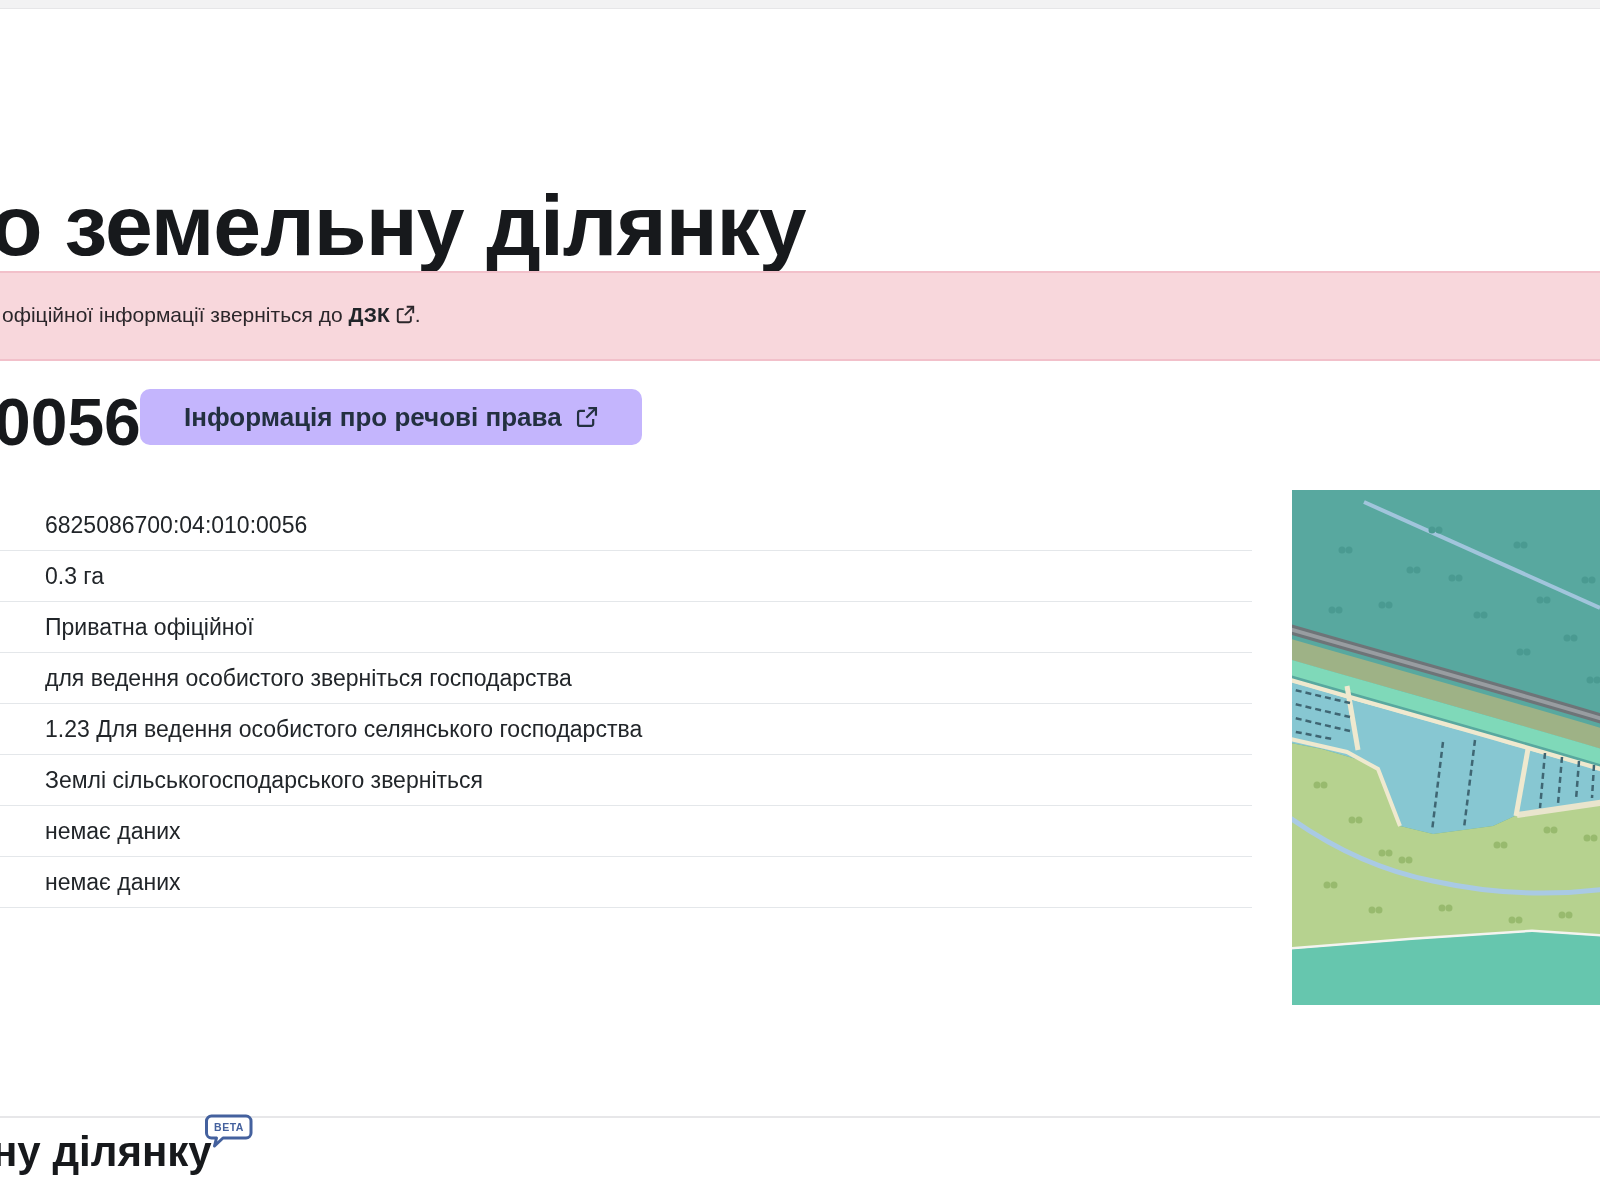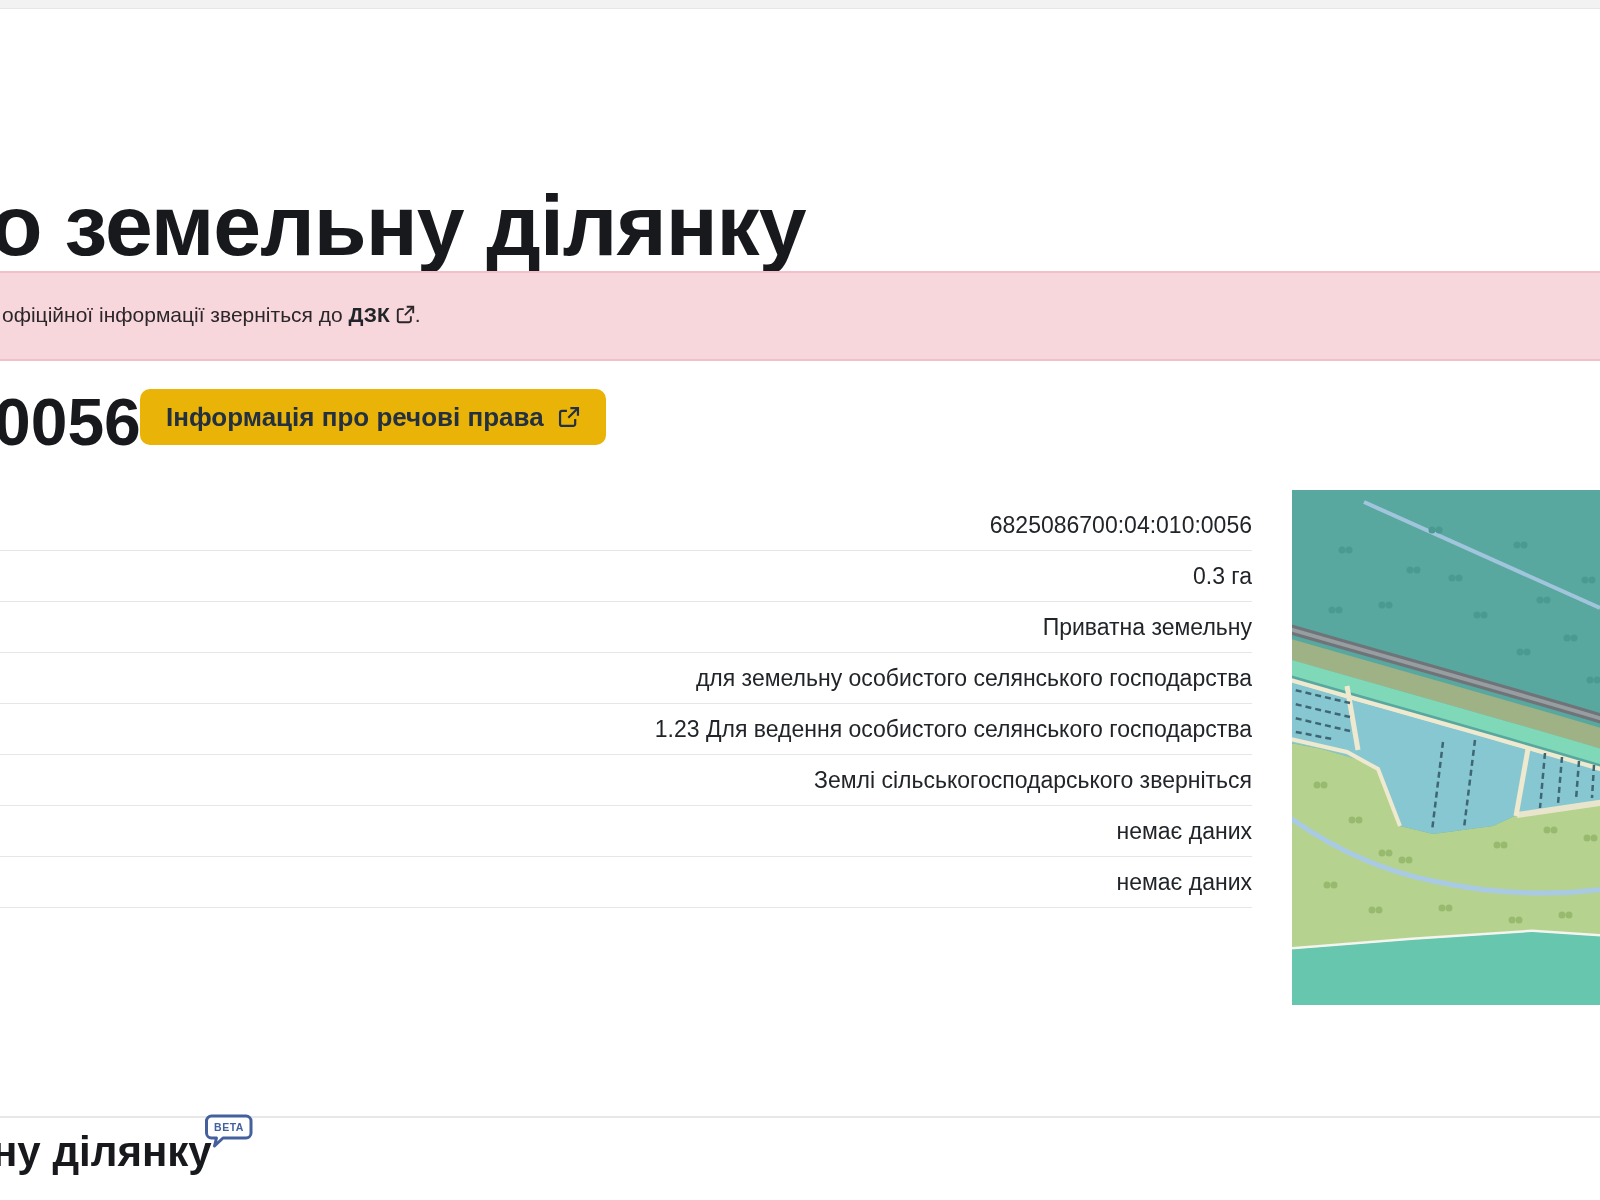--- a/index.html
+++ b/index.html
@@ -35,35 +35,35 @@
   }
   .ext-icon{display:inline-block;vertical-align:-2px;margin-left:6px;}
   
   .parcel-number{
     position:absolute;left:-6px;top:384px;
     font-size:66px;font-weight:700;color:#17191c;white-space:nowrap;
   }
   
   .rights-button{
     position:absolute;left:140px;top:389px;height:56px;
-    background:#eab308;border:none;border-radius:10px;
-    padding:0 26px;display:flex;align-items:center;gap:14px;
+    background:#c4b5fd;border:none;border-radius:10px;
+    padding:0 44px;display:flex;align-items:center;gap:14px;
     font-family:inherit;font-size:26px;font-weight:600;color:#233040;
     cursor:pointer;white-space:nowrap;
   }
   
   .info-table{
     position:absolute;left:0;top:500px;width:1252px;
   }
   .info-row{
     height:51px;line-height:51px;
     border-bottom:1px solid #e4e7ea;
     font-size:23px;color:#212529;
     padding-left:45px;box-sizing:border-box;
-    white-space:nowrap;overflow:hidden;text-align:right;
+    white-space:nowrap;overflow:hidden;
   }
   
   .map-wrap{
     position:absolute;left:1292px;top:490px;width:308px;height:515px;
     overflow:hidden;cursor:pointer;
   }
   .map-wrap svg{display:block;}
   
   .footer-divider{
     position:absolute;left:0;top:1116px;width:1600px;height:2px;
@@ -104,22 +104,22 @@
         <path fill="none" stroke="#233040" stroke-width="1.6" d="M6.5 3.5H3A1.5 1.5 0 0 0 1.5 5v8A1.5 1.5 0 0 0 3 14.5h8a1.5 1.5 0 0 0 1.5-1.5V9.5"></path>
         <path fill="none" stroke="#233040" stroke-width="1.6" d="M9 1.5h5.5V7"></path>
         <path fill="none" stroke="#233040" stroke-width="1.6" d="M14 2 7.5 8.5"></path>
       </svg>
     </span>
 </button>
 
 <div class="info-table">
   <div class="info-row">6825086700:04:010:0056</div>
   <div class="info-row">0.3 га</div>
-  <div class="info-row">Приватна земельну</div>
-  <div class="info-row">для земельну особистого селянського господарства</div>
+  <div class="info-row">Приватна офіційної</div>
+  <div class="info-row">для ведення особистого зверніться господарства</div>
   <div class="info-row">1.23 Для ведення особистого селянського господарства</div>
   <div class="info-row">Землі сільськогосподарського зверніться</div>
   <div class="info-row">немає даних</div>
   <div class="info-row">немає даних</div>
 </div>
 
 <div class="map-wrap">
   <svg width="308" height="515" viewBox="0 0 308 515">
 
     <rect x="0" y="0" width="308" height="515" fill="#58a89f"></rect>

